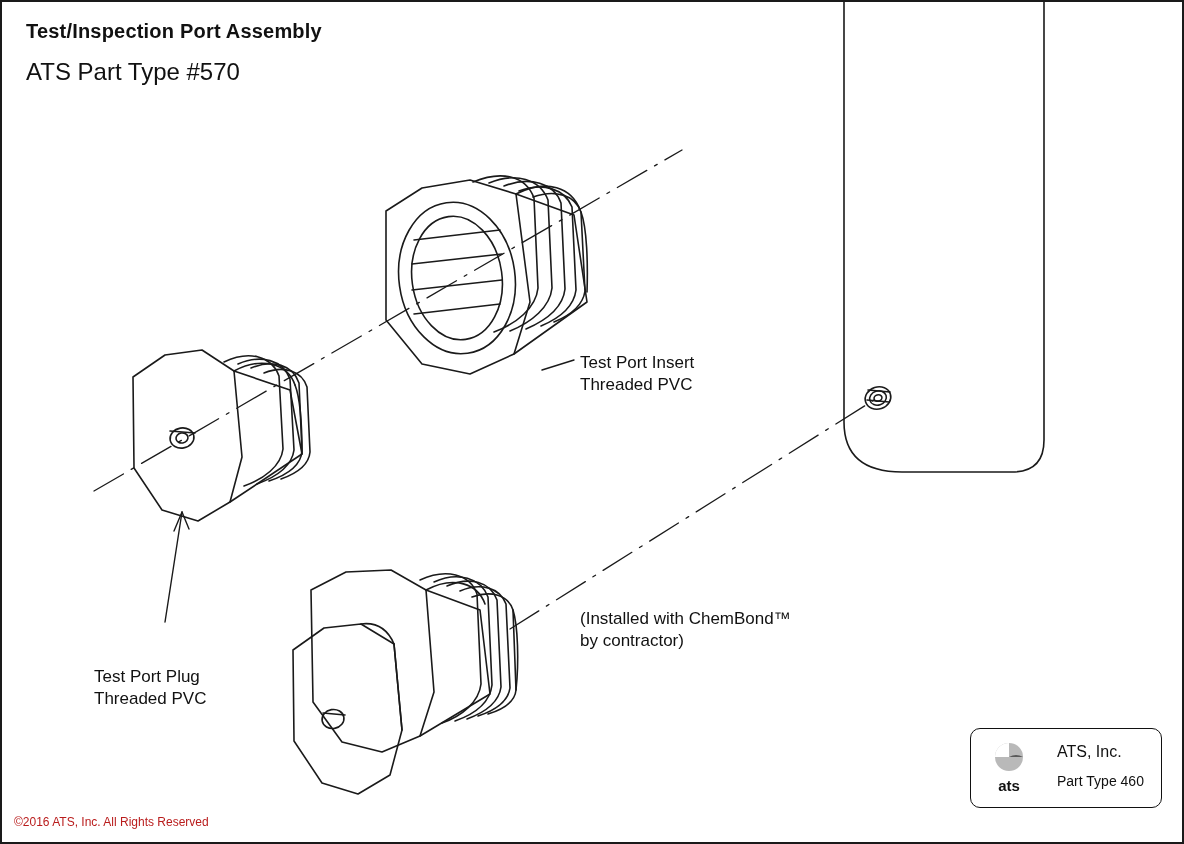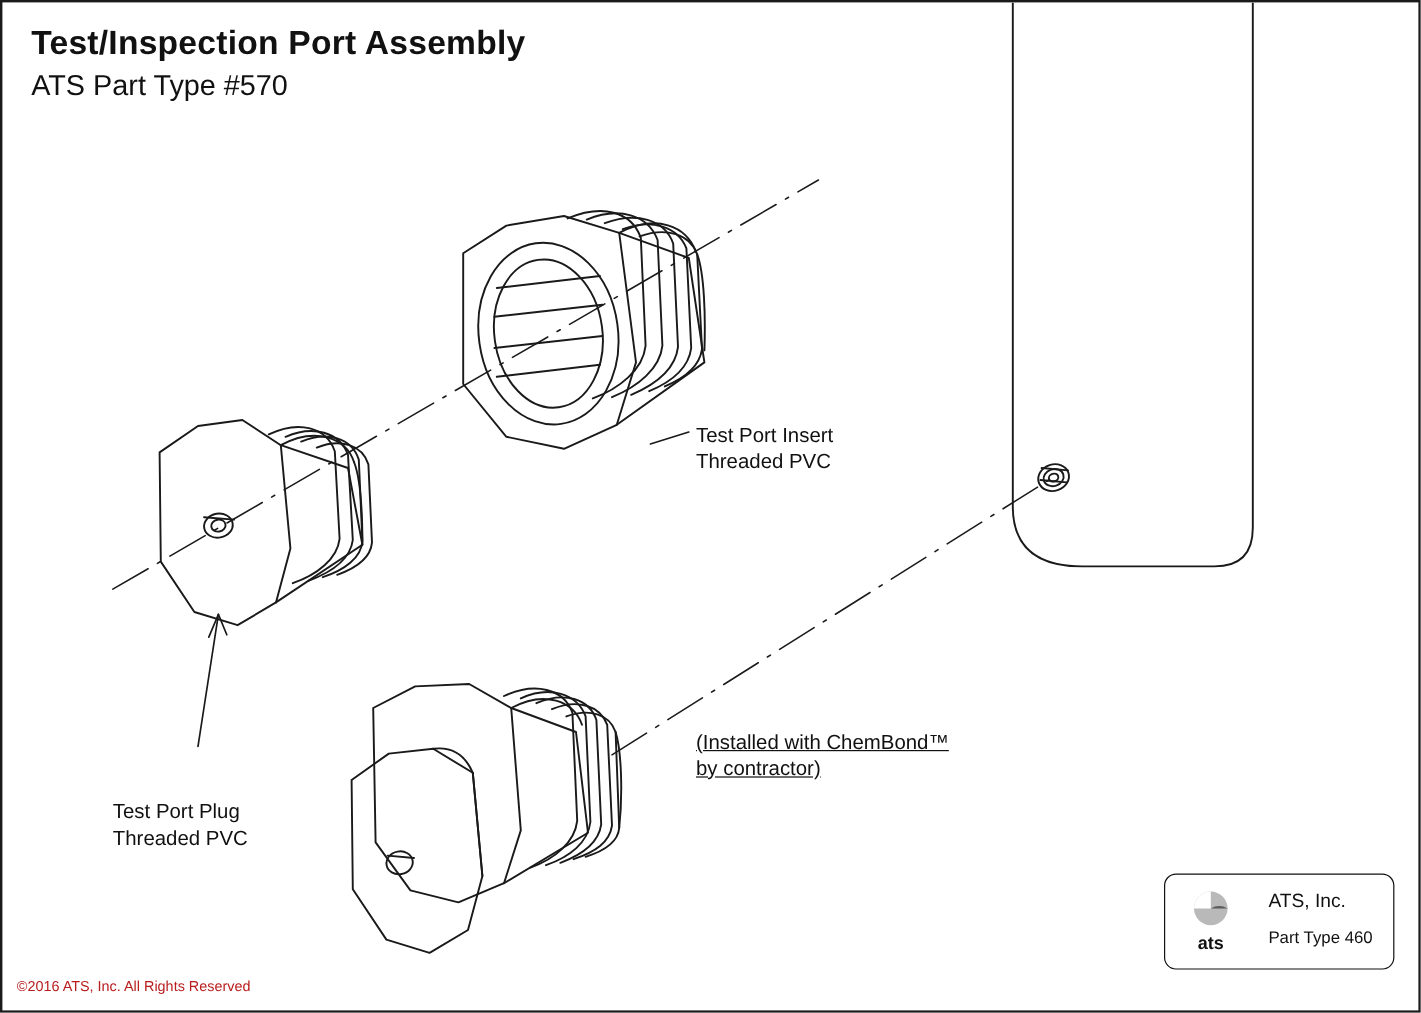--- a/index.html
+++ b/index.html
@@ -14,21 +14,21 @@
     background: #ffffff;
     border: 2px solid #1a1a1a;
     box-sizing: border-box;
     font-family: "Liberation Sans", sans-serif;
     overflow: hidden;
   }
   .title {
     position: absolute;
     left: 24px;
     top: 18px;
-    font-size: 28px;
+    font-size: 20px;
     font-weight: bold;
     color: #111111;
     letter-spacing: 0.2px;
     text-align: center;
   }
   .subtitle {
     position: absolute;
     left: 24px;
     top: 56px;
     font-size: 24px;
@@ -44,21 +44,21 @@
   }
   .callout {
     position: absolute;
     font-size: 17px;
     line-height: 1.28;
     color: #111111;
     white-space: pre-line;
   }
   #callout-insert { left: 578px; top: 350px; }
   #callout-plug   { left: 92px;  top: 664px; }
-  #callout-chembond { left: 578px; top: 606px; text-decoration: underline; }
+  #callout-chembond { left: 578px; top: 606px; }
 
   .logo-box {
     position: absolute;
     left: 968px;
     top: 726px;
     width: 192px;
     height: 80px;
     border: 1.4px solid #111111;
     border-radius: 10px;
     background: #ffffff;

